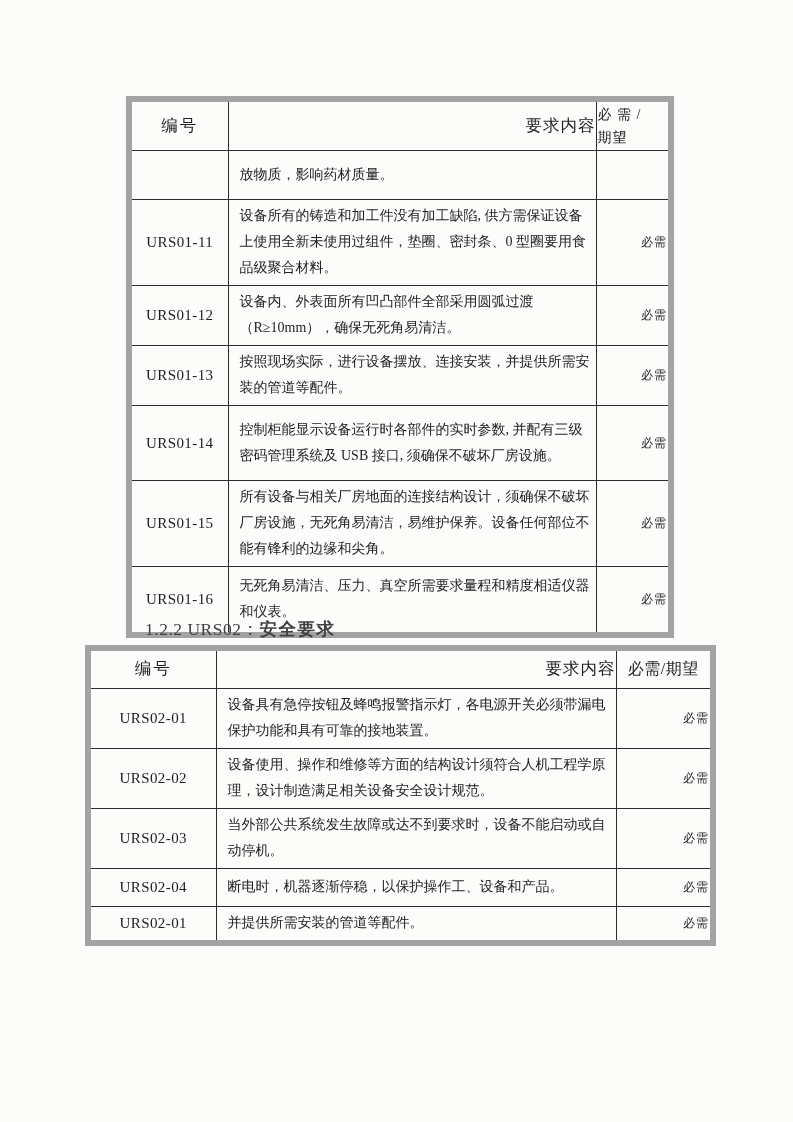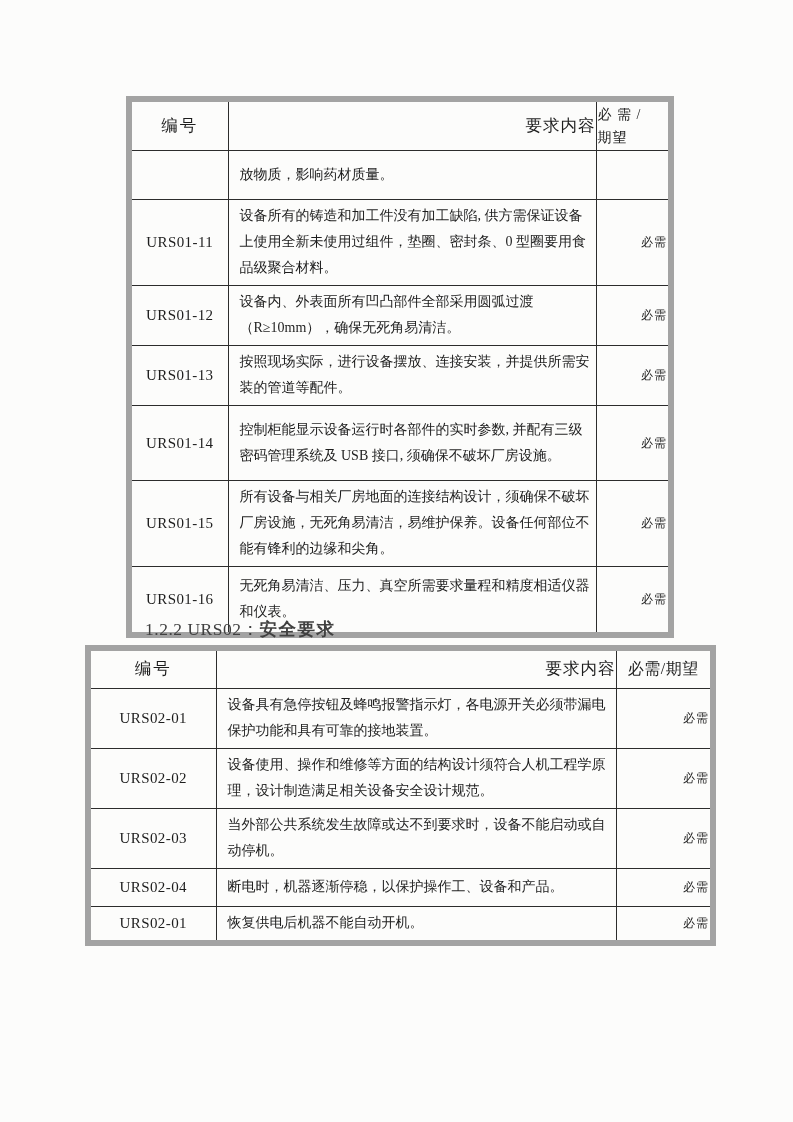--- a/index.html
+++ b/index.html
@@ -185,19 +185,19 @@
         <td class="content-cell">当外部公共系统发生故障或达不到要求时，设备不能启动或自动停机。</td>
         <td class="req-cell">必需</td>
       </tr>
       <tr>
         <td class="id-cell">URS02-04</td>
         <td class="content-cell">断电时，机器逐渐停稳，以保护操作工、设备和产品。</td>
         <td class="req-cell">必需</td>
       </tr>
       <tr>
         <td class="id-cell">URS02-01</td>
-        <td class="content-cell">恢复供电后机器不能自动开机。</td>
+        <td class="content-cell">并提供所需安装的管道等配件。</td>
         <td class="req-cell">必需</td>
       </tr>
     </tbody>
   </table>
 
 </div>
 
 </body></html>

